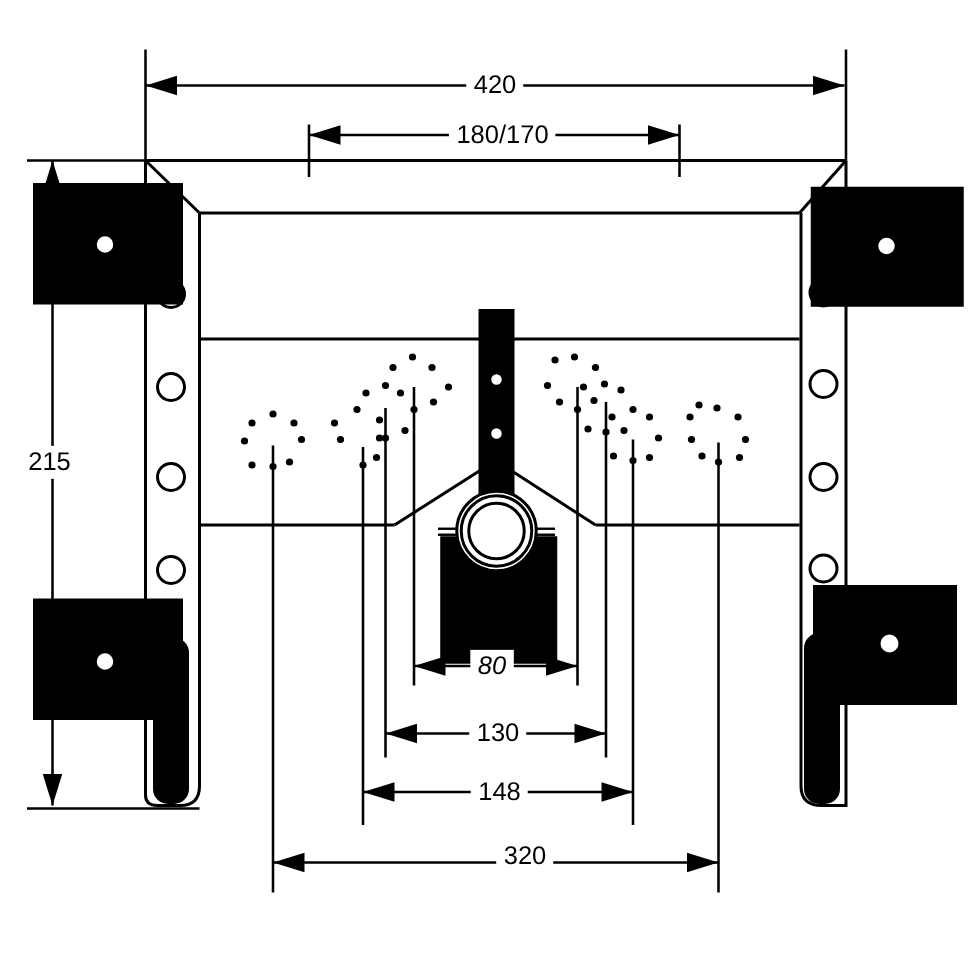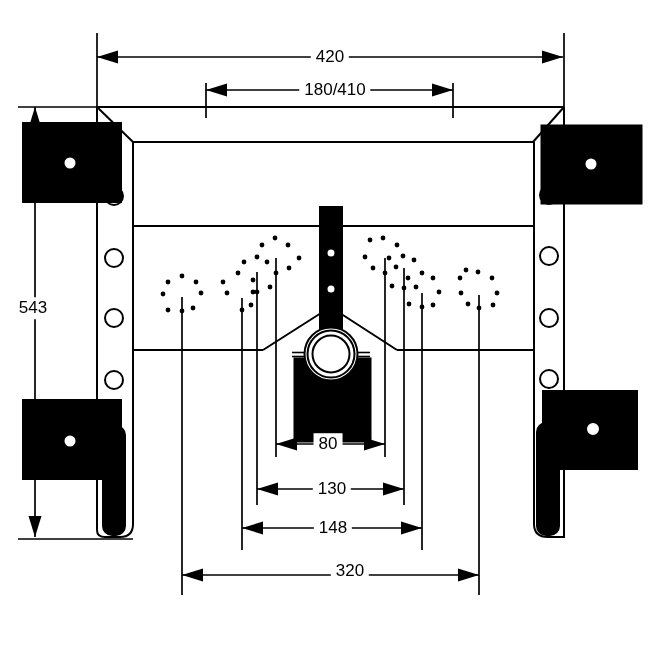--- a/index.html
+++ b/index.html
@@ -166,20 +166,20 @@
         <polygon points="422,528 401,521.5 401,534.5" fill="#000000"></polygon>
         <polygon points="182,575 203,568.5 203,581.5" fill="#000000"></polygon>
         <polygon points="479,575 458,568.5 458,581.5" fill="#000000"></polygon>
         <polygon points="35,107 28.5,128 41.5,128" fill="#000000"></polygon>
         <polygon points="35,537 28.5,516 41.5,516" fill="#000000"></polygon>
       </g>
   </svg>
 
   <div>
     <span class="dim-label" style="left:330px; top:57px;text-align:center;">420</span>
-    <span class="dim-label" style="left:335px; top:90px;">180/410</span>
-    <span class="dim-label" style="left:33px;  top:308px;">543</span>
-    <span class="dim-label" style="left:328px; top:444px;">80</span>
+    <span class="dim-label" style="left:335px; top:90px;">180/170</span>
+    <span class="dim-label" style="left:33px;  top:308px;">215</span>
+    <span class="dim-label" style="left:328px; top:444px;font-style:italic;">80</span>
     <span class="dim-label" style="left:332px; top:489px;">130</span>
     <span class="dim-label" style="left:333px; top:528px;">148</span>
     <span class="dim-label" style="left:330px; top:571px;margin-left:20px;">320</span>
   </div>
 </div>
 
 </body></html>

